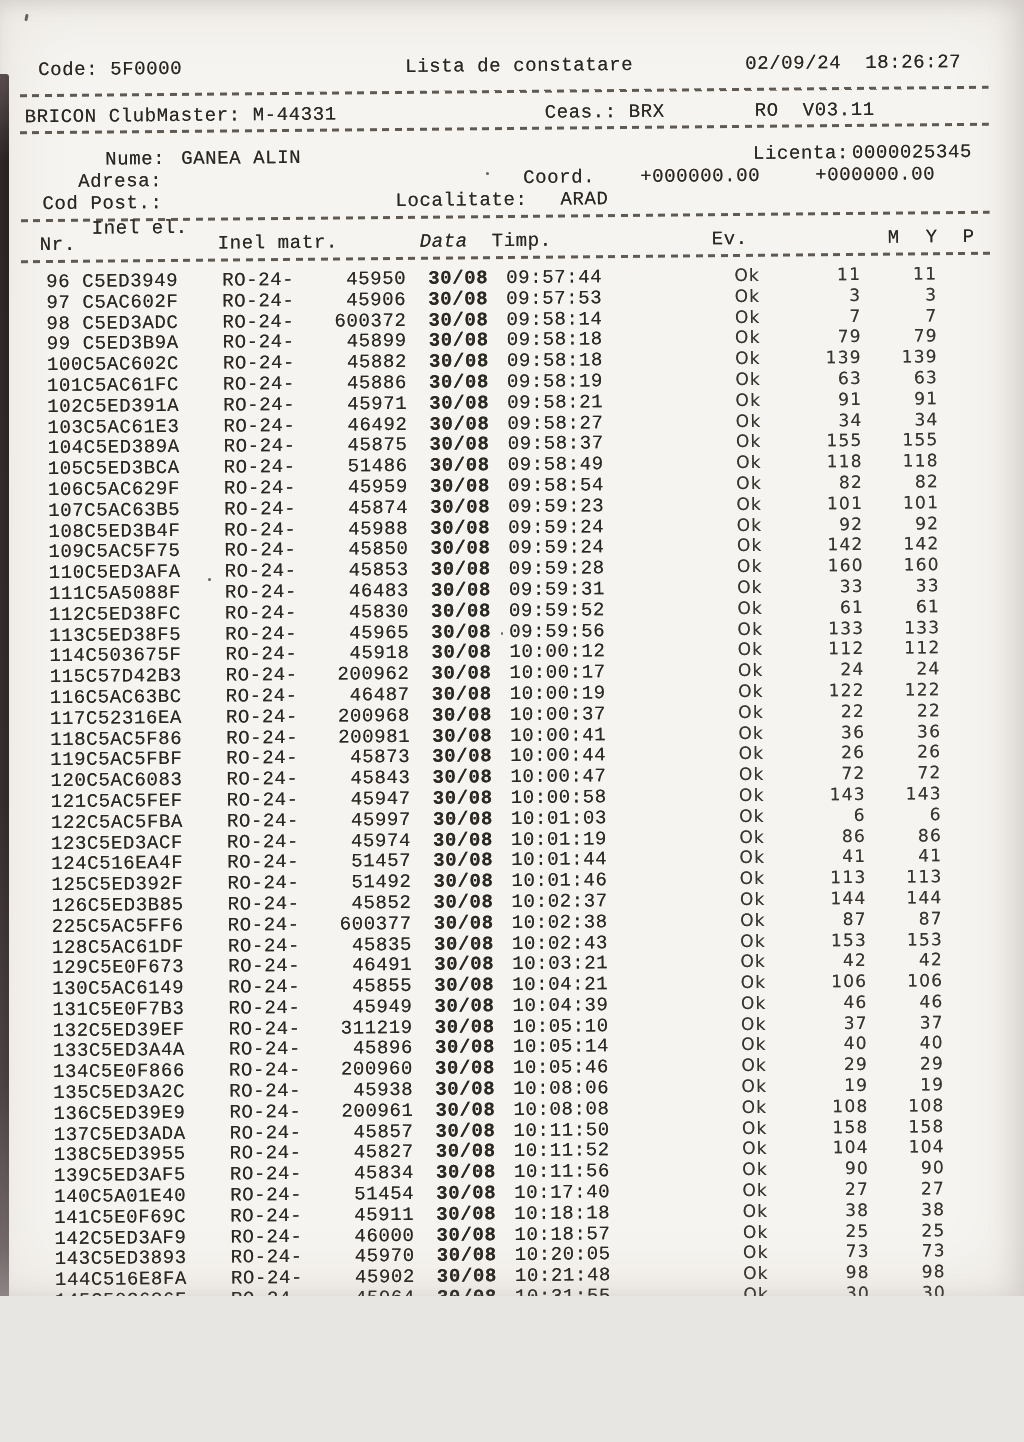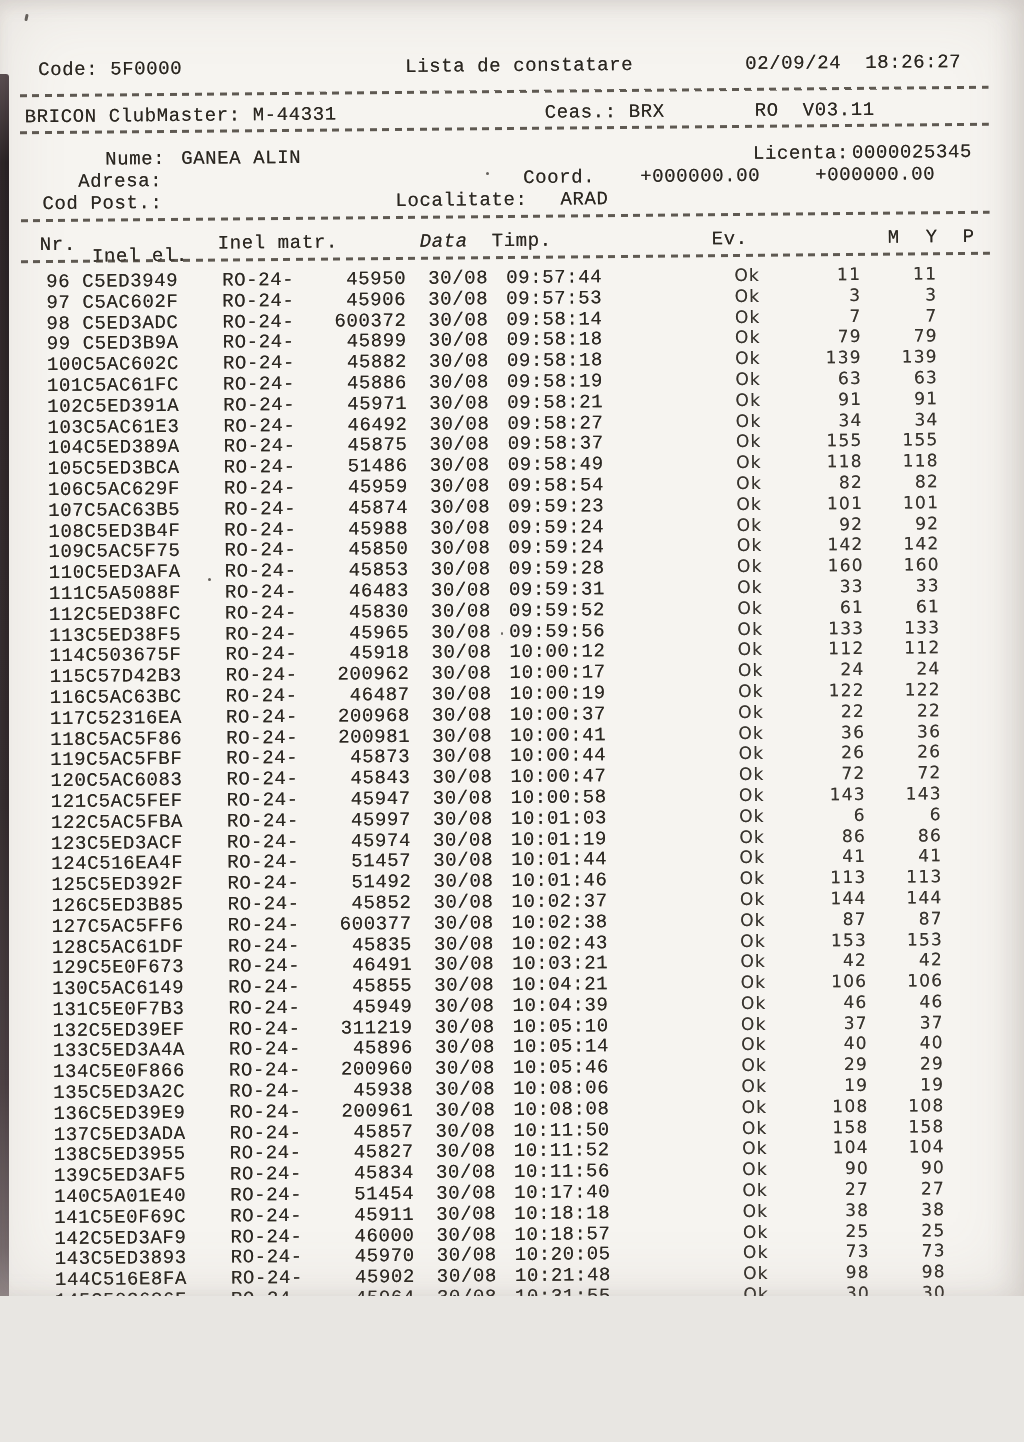--- a/index.html
+++ b/index.html
@@ -39,21 +39,21 @@
     font:normal 19px/20.8px "Liberation Mono",monospace;
     letter-spacing:0.6px;
     text-shadow:0 0 0.5px rgba(40,36,30,0.7);
   }
   .c.alt{
     font:normal 17px/20.8px "DejaVu Sans",sans-serif;
     letter-spacing:1.2px;color:#38342e;
     text-shadow:0 0 0.4px rgba(50,46,40,0.6);
   }
   .ring,.data,.ev,.m,.y{text-align:right;}
-  .data{padding-right:8px;}
+  .data{padding-right:8px;font-weight:bold;}
   .timp{padding-left:10px;}
   .ev{padding-right:10px;}
   .m{padding-right:4px;}
   .y{padding-right:3px;}
   .edge-band{
     position:absolute;left:0;top:74px;width:9px;height:1262px;
     background:linear-gradient(180deg,#56494d 0%,#241d20 7%,#2a2225 32%,#2e2629 58%,#473c40 80%,#73686b 93%,#aaa0a2 100%);
     border-radius:0 3px 3px 0;filter:blur(0.4px);
   }
   .speck{position:absolute;background:#403b36;border-radius:50%;opacity:0.8;}
@@ -89,21 +89,21 @@
     <span class="t" style="left:528px;top:168px;">Coord.</span>
     <span class="t" style="left:645px;top:168px;">+000000.00</span>
     <span class="t" style="left:820px;top:168px;">+000000.00</span>
 
     <span class="t" style="left:47px;top:190px;">Cod Post.:</span>
     <span class="t" style="left:400px;top:190px;">Localitate:</span>
     <span class="t" style="left:565px;top:190px;">ARAD</span>
     <div class="sep" style="left:25px;right:30px;top:215px;"></div>
 
     <span class="t" style="left:44px;top:231px;">Nr.</span>
-    <span class="t" style="left:96px;top:243px;">Inel el.</span>
+    <span class="t" style="left:96px;top:215px;">Inel el.</span>
     <span class="t" style="left:222px;top:231px;">Inel matr.</span>
     <span class="t" style="left:424px;top:231px;font-style:italic;">Data</span>
     <span class="t" style="left:496px;top:231px;">Timp.</span>
     <span class="t" style="left:716px;top:231px;">Ev.</span>
     <span class="t" style="left:892px;top:231px;">M</span>
     <span class="t" style="left:930px;top:231px;">Y</span>
     <span class="t" style="left:967px;top:231px;">P</span>
     <div class="sep" style="left:25px;right:30px;top:256px;"></div>
 
     <div class="rows">
@@ -504,21 +504,21 @@
     <span class="c ring">45852</span>
     <span class="c data">30/08</span>
     <span class="c timp">10:02:37</span>
     <span class="c ev alt">Ok</span>
     <span class="c m alt">144</span>
     <span class="c y alt">144</span>
     <span class="c p alt"></span>
   </div>
 
   <div class="row">
-    <span class="c nr">127</span>
+    <span class="c nr">225</span>
     <span class="c inel">C5AC5FF6</span>
     <span class="c matr">RO-24-</span>
     <span class="c ring">600377</span>
     <span class="c data">30/08</span>
     <span class="c timp">10:02:38</span>
     <span class="c ev alt">Ok</span>
     <span class="c m alt">87</span>
     <span class="c y alt">87</span>
     <span class="c p alt"></span>
   </div>

